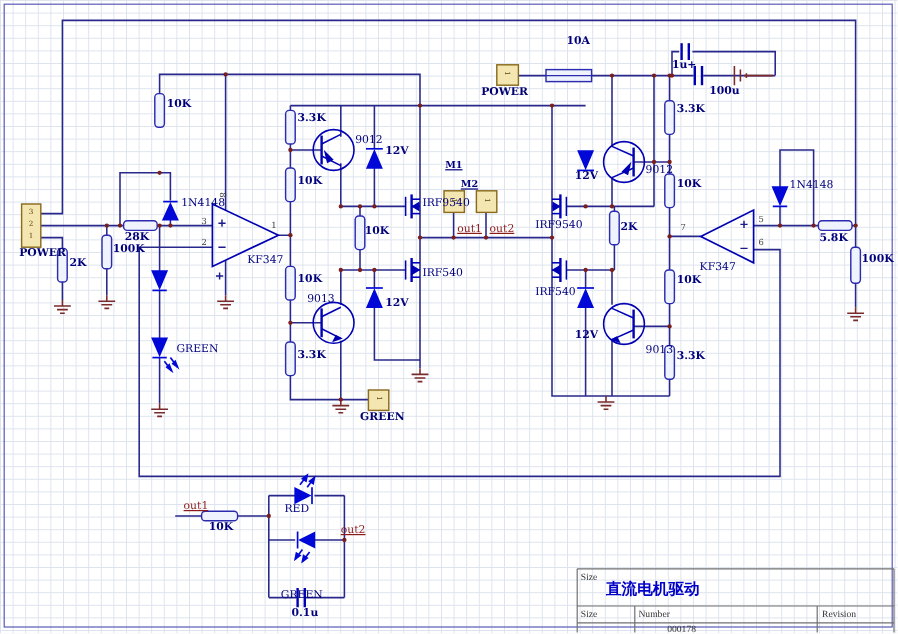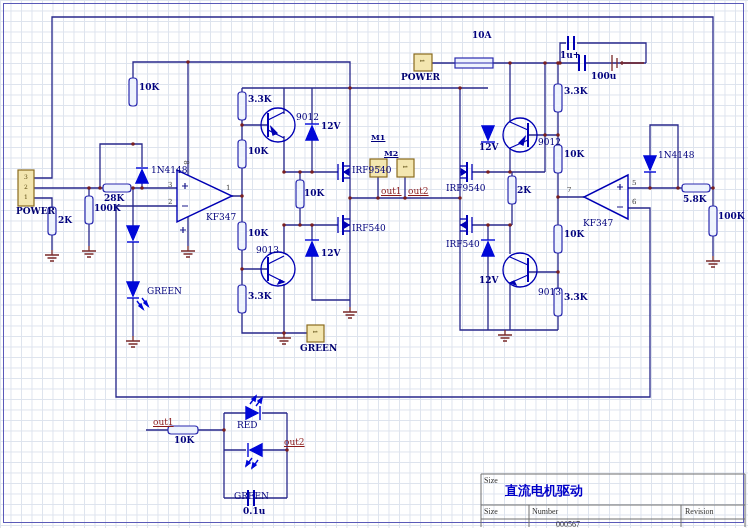--- a/index.html
+++ b/index.html
@@ -397,14 +397,14 @@
   <span class="lbl des" style="left:237px;top:421px">RED</span>
   <span class="lbl des" style="left:234px;top:492px">GREEN</span>
   <span class="lbl net" style="left:284px;top:438px">out2</span>
   <span class="lbl val" style="left:243px;top:507px">0.1u</span>
 
   <span class="lbl tb" style="left:484px;top:477px">Size</span>
   <span class="lbl tbtitle" style="left:505px;top:484px">直流电机驱动</span>
   <span class="lbl tb" style="left:484px;top:508px">Size</span>
   <span class="lbl tb" style="left:532px;top:508px">Number</span>
   <span class="lbl tb" style="left:685px;top:508px">Revision</span>
-  <span class="lbl tb" style="left:556px;top:521px">000567</span>
+  <span class="lbl tb" style="left:556px;top:521px">000178</span>
 </div>
 
 </body></html>

